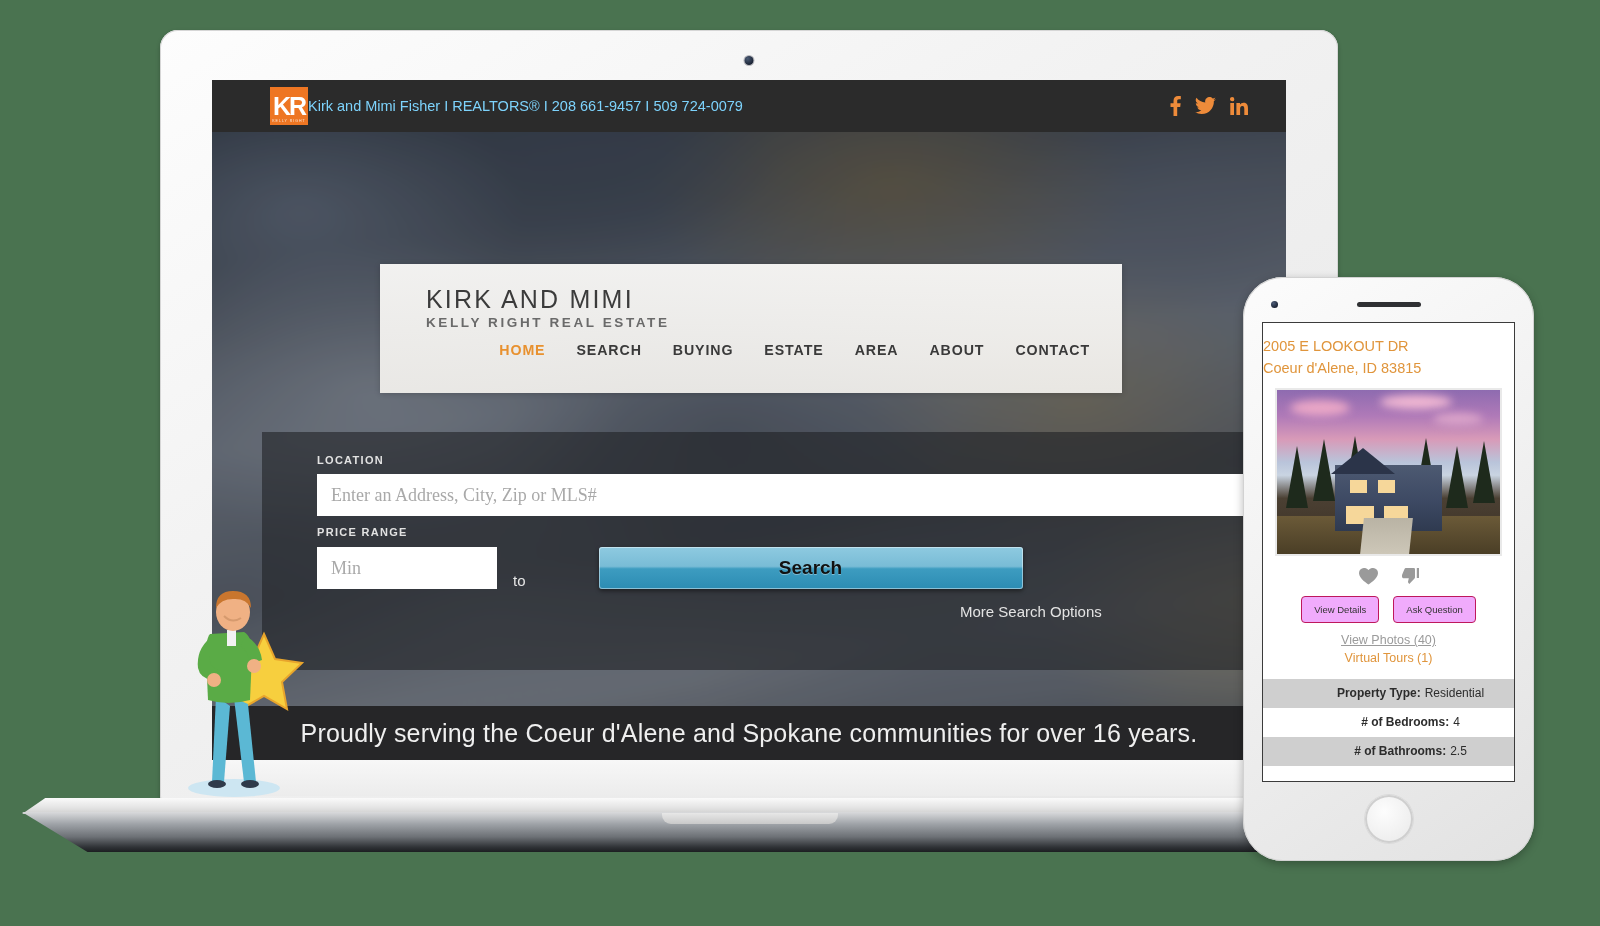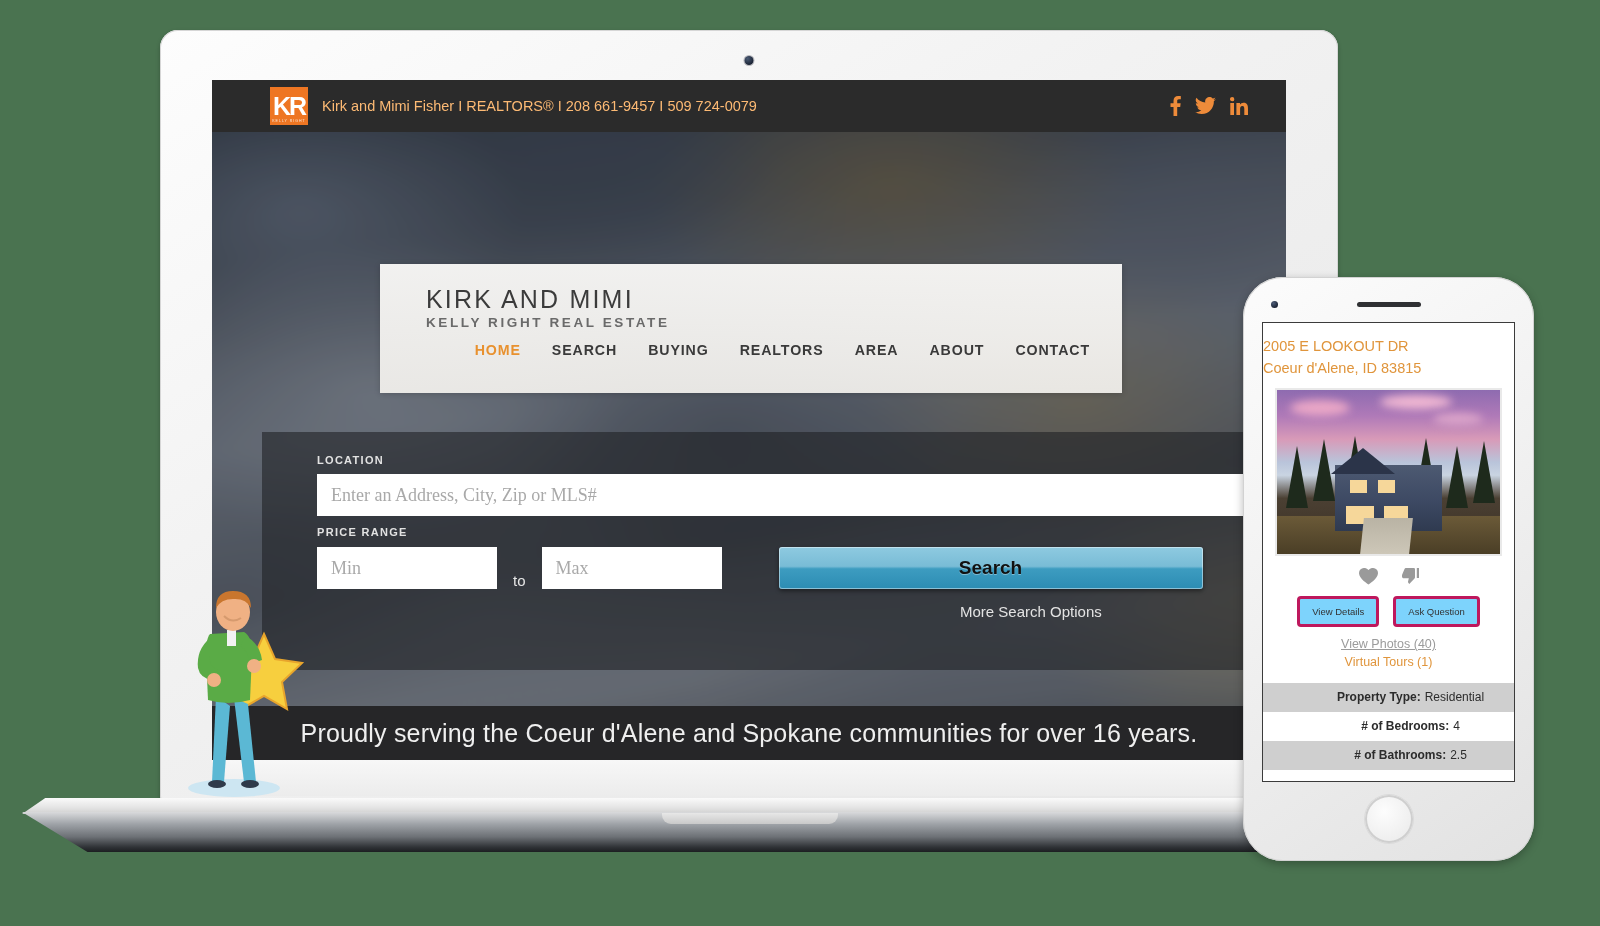--- a/index.html
+++ b/index.html
@@ -69,21 +69,21 @@
   }
   .logo-mark .kr {
     color: #fff; font-family: "Liberation Sans", sans-serif;
     font-weight: 700; font-size: 25px; letter-spacing: -2px; line-height: 1;
   }
   .logo-mark .kr-sub {
     position: absolute; bottom: 2px; left: 0; right: 0; text-align: center;
     color: rgba(255,255,255,.85); font-size: 3.5px; letter-spacing: 1px;
   }
   .topbar-text {
-    color: #fdba74; font-size: 14.5px; margin-left: 14px; white-space: nowrap; text-align: center;
+    color: #7dd3fc; font-size: 14.5px; white-space: nowrap; text-align: center;
   }
   .socials { margin-left: auto; display: flex; align-items: center; gap: 14px; }
   .socials svg { fill: #ee8b3a; display: block; }
 
   .hero { position: relative; height: 574px; overflow: hidden; }
   .hero-photo {
     position: absolute; inset: -20px;
     background:
       radial-gradient(ellipse 300px 180px at 12% 18%, rgba(110,120,140,.55), transparent 70%),
       radial-gradient(ellipse 260px 150px at 36% 10%, rgba(60,68,84,.7), transparent 70%),
@@ -228,21 +228,21 @@
     position: absolute; left: 0; bottom: 0; width: 100%; height: 23%;
     background: linear-gradient(180deg,#6b5a38,#4a3e26);
   }
 
   .ph-reactions {
     display: flex; justify-content: center; gap: 24px; margin-top: 12px;
   }
   .ph-reactions svg { fill: #9a9a9a; cursor: pointer; }
   .ph-btnrow { display: flex; justify-content: center; gap: 14px; margin-top: 11px; }
   .ph-btn {
-    border: 3px solid #be185d; background: #7dd3fc; border-radius: 4px;
+    border: 1px solid #be185d; background: #f0abfc; border-radius: 4px;
     padding: 7px 12px; font-size: 9.5px; color: #333; cursor: pointer;
     font-family: "Liberation Sans", sans-serif;
   }
   .ph-link {
     text-align: center; margin-top: 10px; font-size: 12.5px;
     color: #9b9b9b; text-decoration: underline; cursor: pointer;
   }
   .ph-link.orange { color: #e0953c; text-decoration: none; margin-top: 4px; }
 
   .ph-rows { margin-top: 14px; }
@@ -294,42 +294,39 @@
         <div class="hero-photo"></div>
         <div class="hero-dim"></div>
 
         <div class="navcard">
           <div class="brand-title">KIRK AND MIMI</div>
           <div class="brand-sub">KELLY RIGHT REAL ESTATE</div>
           <div class="nav">
             <a class="active" href="#">HOME</a>
             <a href="#">SEARCH</a>
             <a href="#">BUYING</a>
-            <a href="#">REALTORS</a>
+            <a href="#">ESTATE</a>
             <a href="#">AREA</a>
             <a href="#">ABOUT</a>
             <a href="#">CONTACT</a>
           </div>
         </div>
 
         <div class="searchpanel">
           <div class="fieldlabel">LOCATION</div>
           <div class="loc-wrap">
             <input class="input-box" type="text" placeholder="Enter an Address, City, Zip or MLS#" style="">
           </div>
 
           <div class="fieldlabel price-label">PRICE RANGE</div>
           <div class="price-row">
             <div class="minmax">
               <input class="input-box" type="text" placeholder="Min" style="">
             </div>
             <div class="to-text">to</div>
-            <div class="minmax">
-              <input class="input-box" type="text" placeholder="Max" style="">
-            </div>
             <button class="search-btn">Search</button>
           </div>
 
           <div class="more-opts">More Search Options</div>
         </div>
       </div>
 
       <div class="tagline">
         <span>Proudly serving the Coeur d'Alene and Spokane communities for over 16 years.</span>
       </div>

